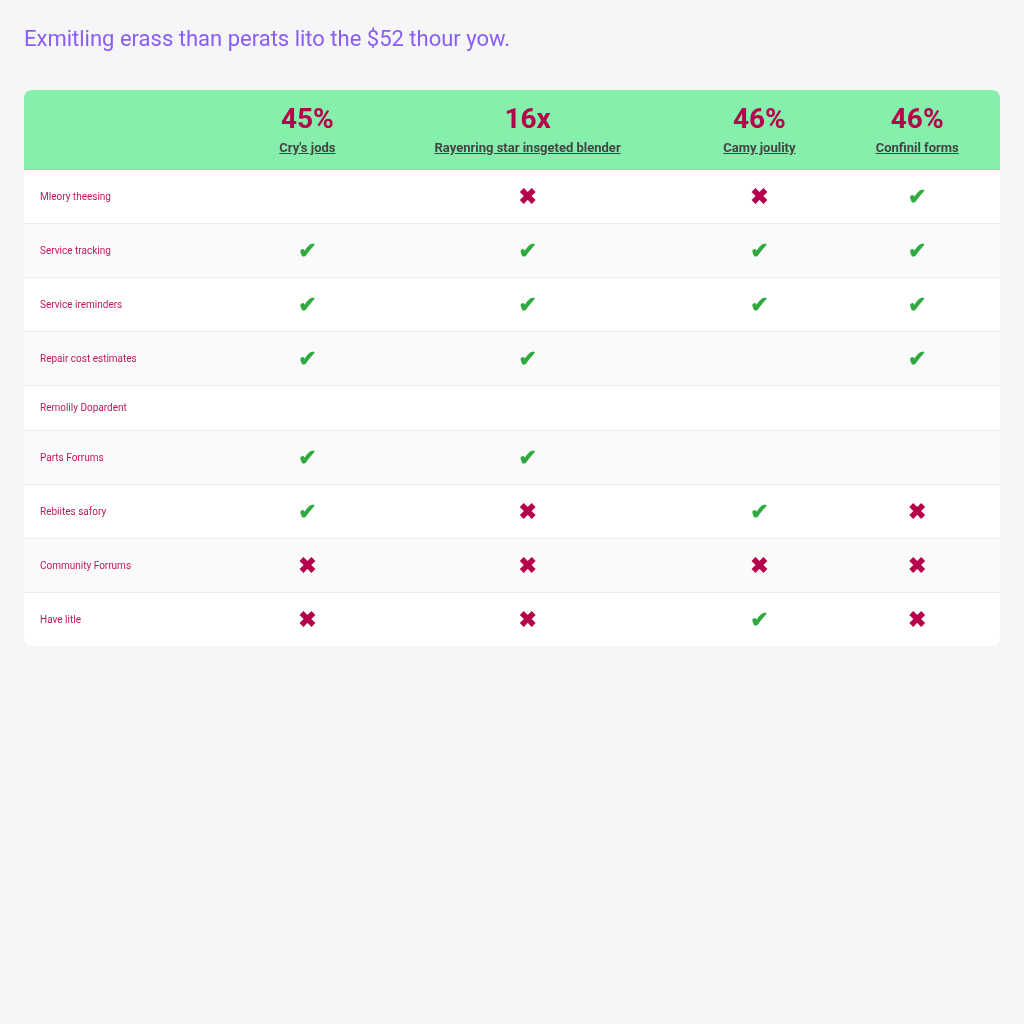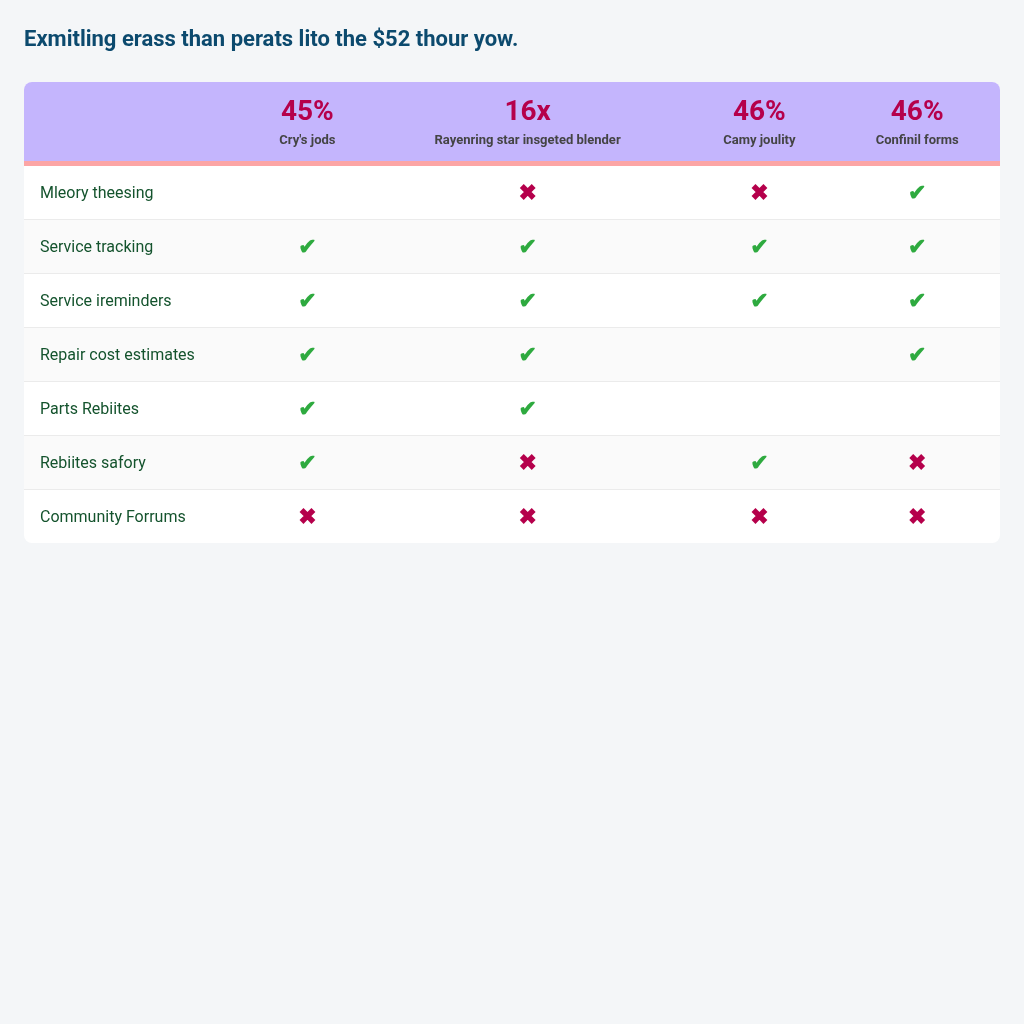--- a/index.html
+++ b/index.html
@@ -4,77 +4,78 @@
   <style>
     * { box-sizing: border-box; margin: 0; padding: 0; }
     body {
       background: #f4f6f8;
       font-family: -apple-system, BlinkMacSystemFont, 'Segoe UI', Roboto, sans-serif;
       padding: 24px;
       min-height: 1024px;
     }
     .page-title {
       font-size: 22px;
-      font-weight: 700;
-      color: #0c4a6e;
-      margin-bottom: 28px;
+      font-weight: 400;
+      color: #8b5cf6;
+      margin-bottom: 36px;
       line-height: 1.35;
       max-width: 700px;
     }
     .comparison-table {
       width: 100%;
       border-collapse: collapse;
       background: #fff;
       border-radius: 8px;
       overflow: hidden;
     }
     .comparison-table thead tr th {
       padding: 12px 16px;
       text-align: center;
       vertical-align: bottom;
-      background: #c4b5fd;
-      border-bottom: 5px solid #fca5a5;
+      background: #86efac;
+      border-bottom: 1px solid #fca5a5;
     }
     .comparison-table thead tr th:first-child {
       text-align: left;
       width: 220px;
     }
     .col-stat {
       font-size: 28px;
       font-weight: 700;
       color: #b5004b;
       display: block;
       margin-bottom: 4px;
     }
     .col-label {
       font-size: 13px;
       color: #444;
       display: block;
       line-height: 1.4;
+      text-decoration: underline;
     }
     .comparison-table tbody tr {
       border-bottom: 1px solid #ebebeb;
     }
     .comparison-table tbody tr:last-child {
       border-bottom: none;
     }
     .comparison-table tbody tr:nth-child(even) {
       background: #fafafa;
     }
     .comparison-table tbody td {
       padding: 14px 16px;
       text-align: center;
       vertical-align: middle;
       font-size: 14px;
       color: #222;
     }
     .comparison-table tbody td:first-child {
       text-align: left;
-      font-size: 16px;
-      color: #14532d;
+      font-size: 10px;
+      color: #be185d;
       padding-left: 16px;
     }
     .check {
       color: #2eaa3f;
       font-size: 22px;
       font-weight: 900;
     }
     .cross {
       color: #b5004b;
       font-size: 22px;
@@ -136,34 +137,48 @@
         <td><span class="check">✔</span></td>
       </tr>
       <tr>
         <td>Repair cost estimates</td>
         <td><span class="check">✔</span></td>
         <td><span class="check">✔</span></td>
         <td><span class="empty">&nbsp;</span></td>
         <td><span class="check">✔</span></td>
       </tr>
       <tr>
-        <td>Parts Rebiites</td>
+        <td>Remolily Dopardent</td>
+        <td><span class="empty">&nbsp;</span></td>
+        <td><span class="empty">&nbsp;</span></td>
+        <td><span class="empty">&nbsp;</span></td>
+        <td><span class="empty">&nbsp;</span></td>
+      </tr>
+      <tr>
+        <td>Parts Forrums</td>
         <td><span class="check">✔</span></td>
         <td><span class="check">✔</span></td>
         <td><span class="empty">&nbsp;</span></td>
         <td><span class="empty">&nbsp;</span></td>
       </tr>
       <tr>
         <td>Rebiites safory</td>
         <td><span class="check">✔</span></td>
         <td><span class="cross">✖</span></td>
         <td><span class="check">✔</span></td>
         <td><span class="cross">✖</span></td>
       </tr>
       <tr>
         <td>Community Forrums</td>
         <td><span class="cross">✖</span></td>
         <td><span class="cross">✖</span></td>
         <td><span class="cross">✖</span></td>
         <td><span class="cross">✖</span></td>
       </tr>
+      <tr>
+        <td>Have litle</td>
+        <td><span class="cross">✖</span></td>
+        <td><span class="cross">✖</span></td>
+        <td><span class="check">✔</span></td>
+        <td><span class="cross">✖</span></td>
+      </tr>
     </tbody>
 </table>
 
 </body></html>

